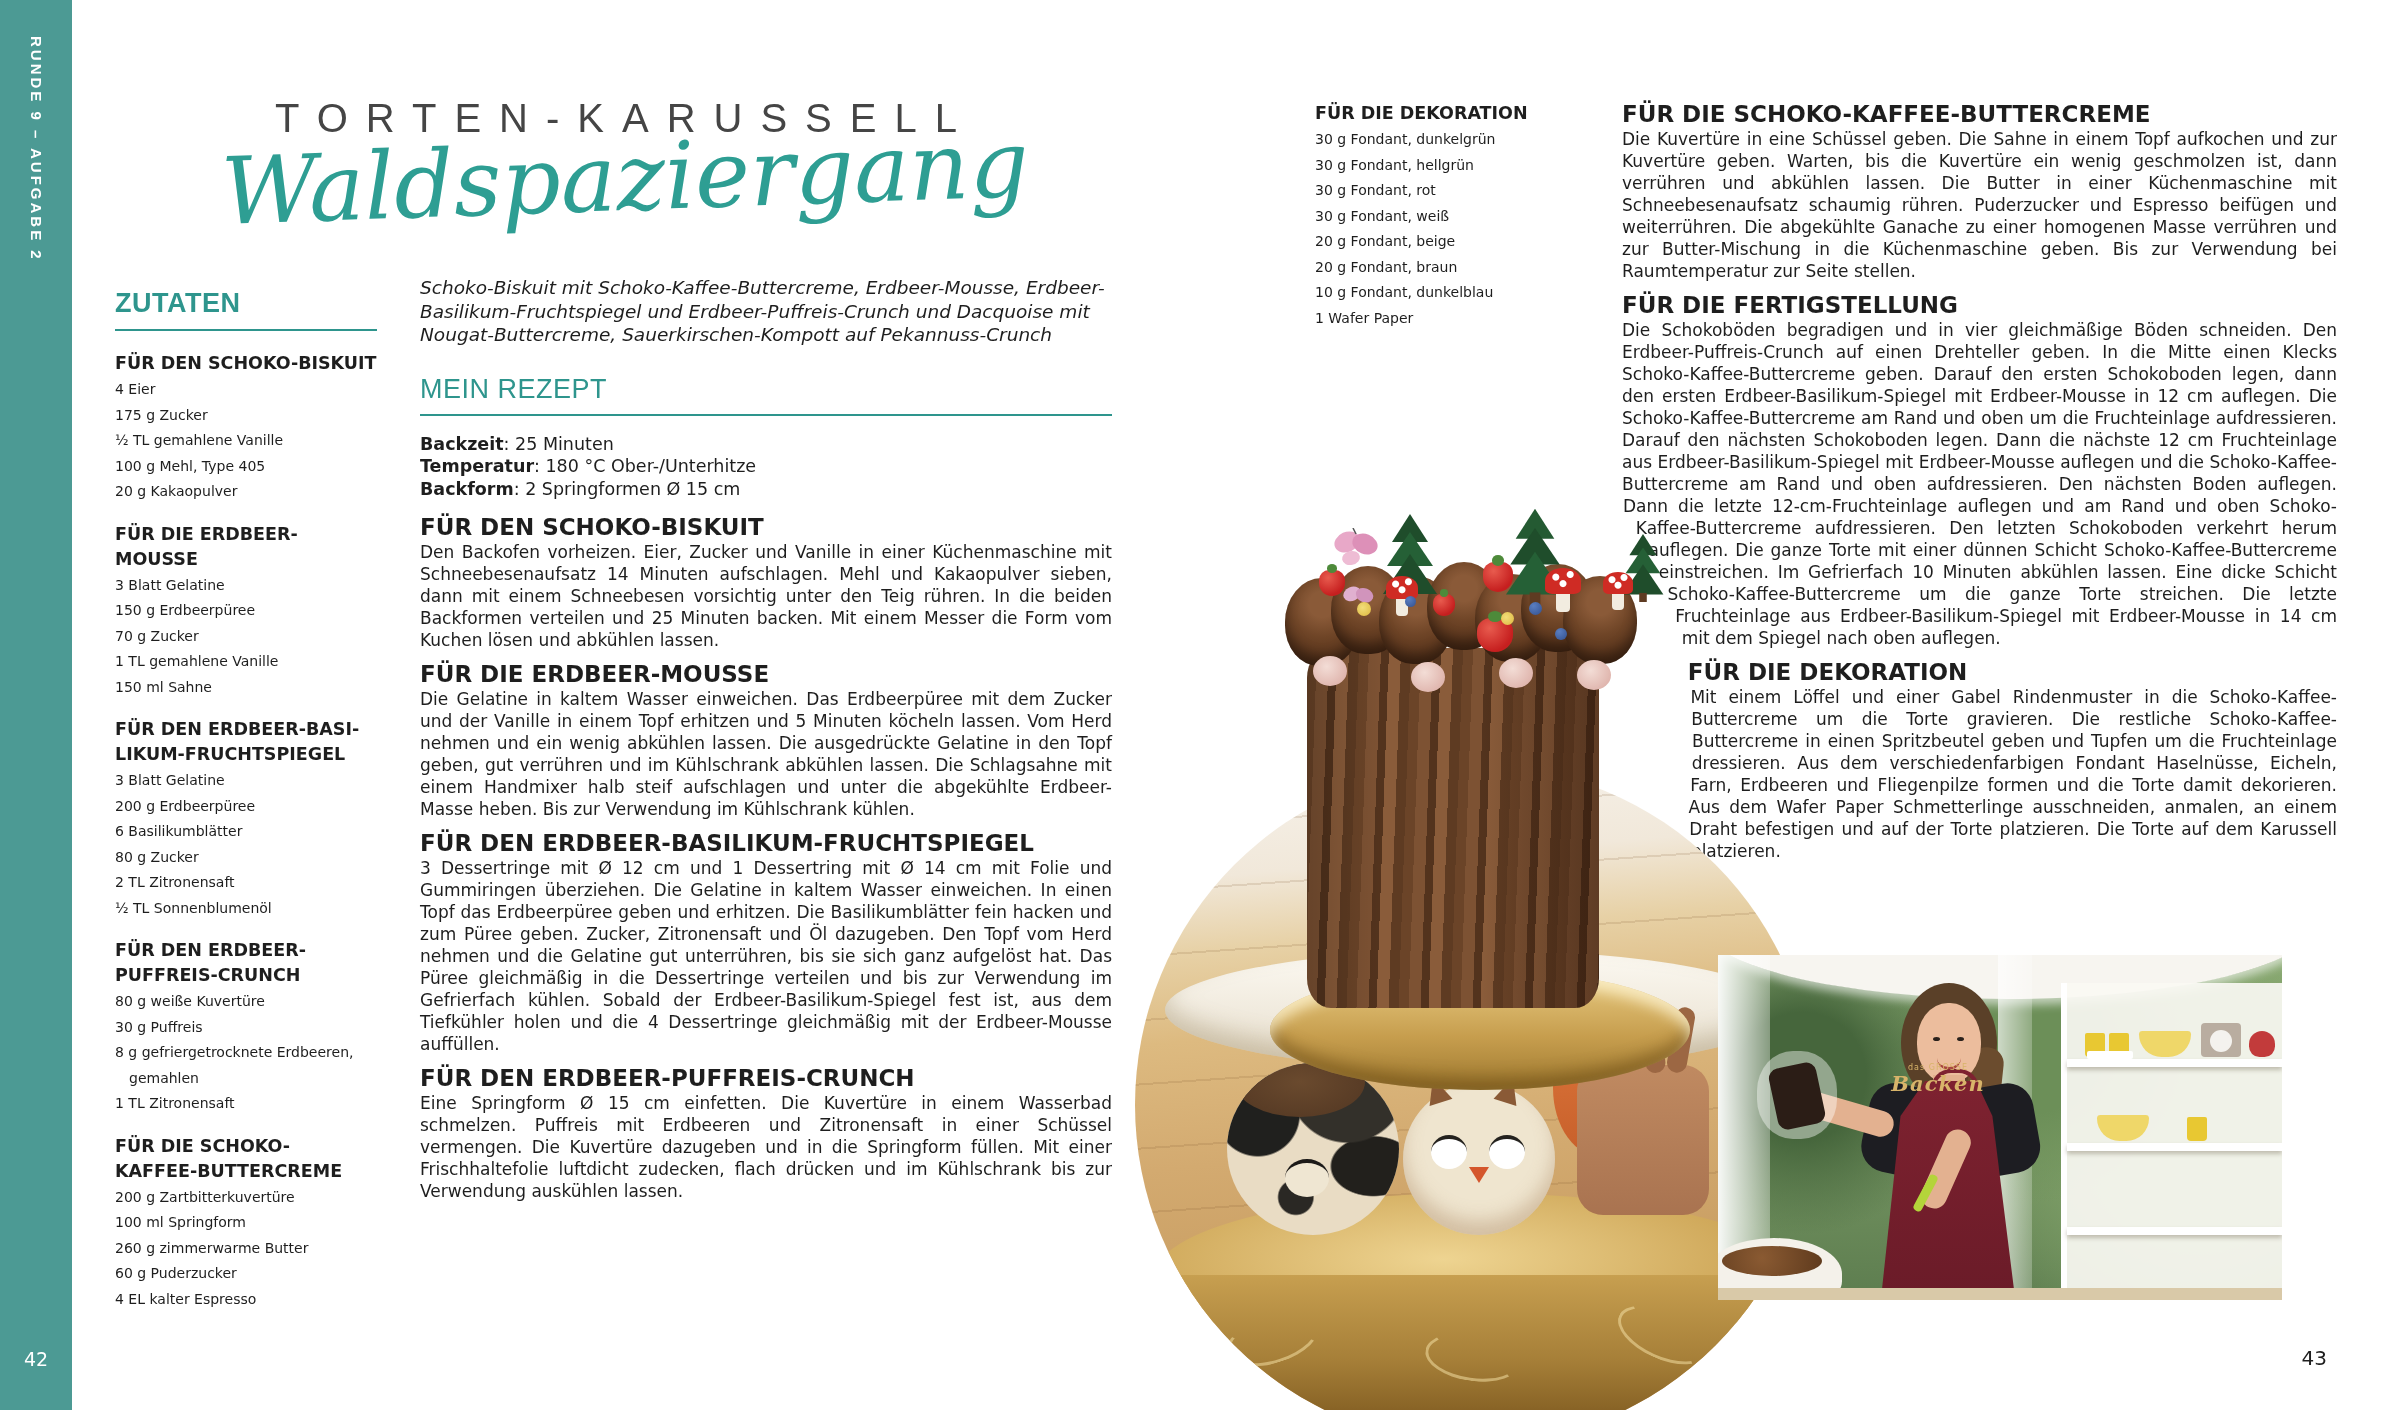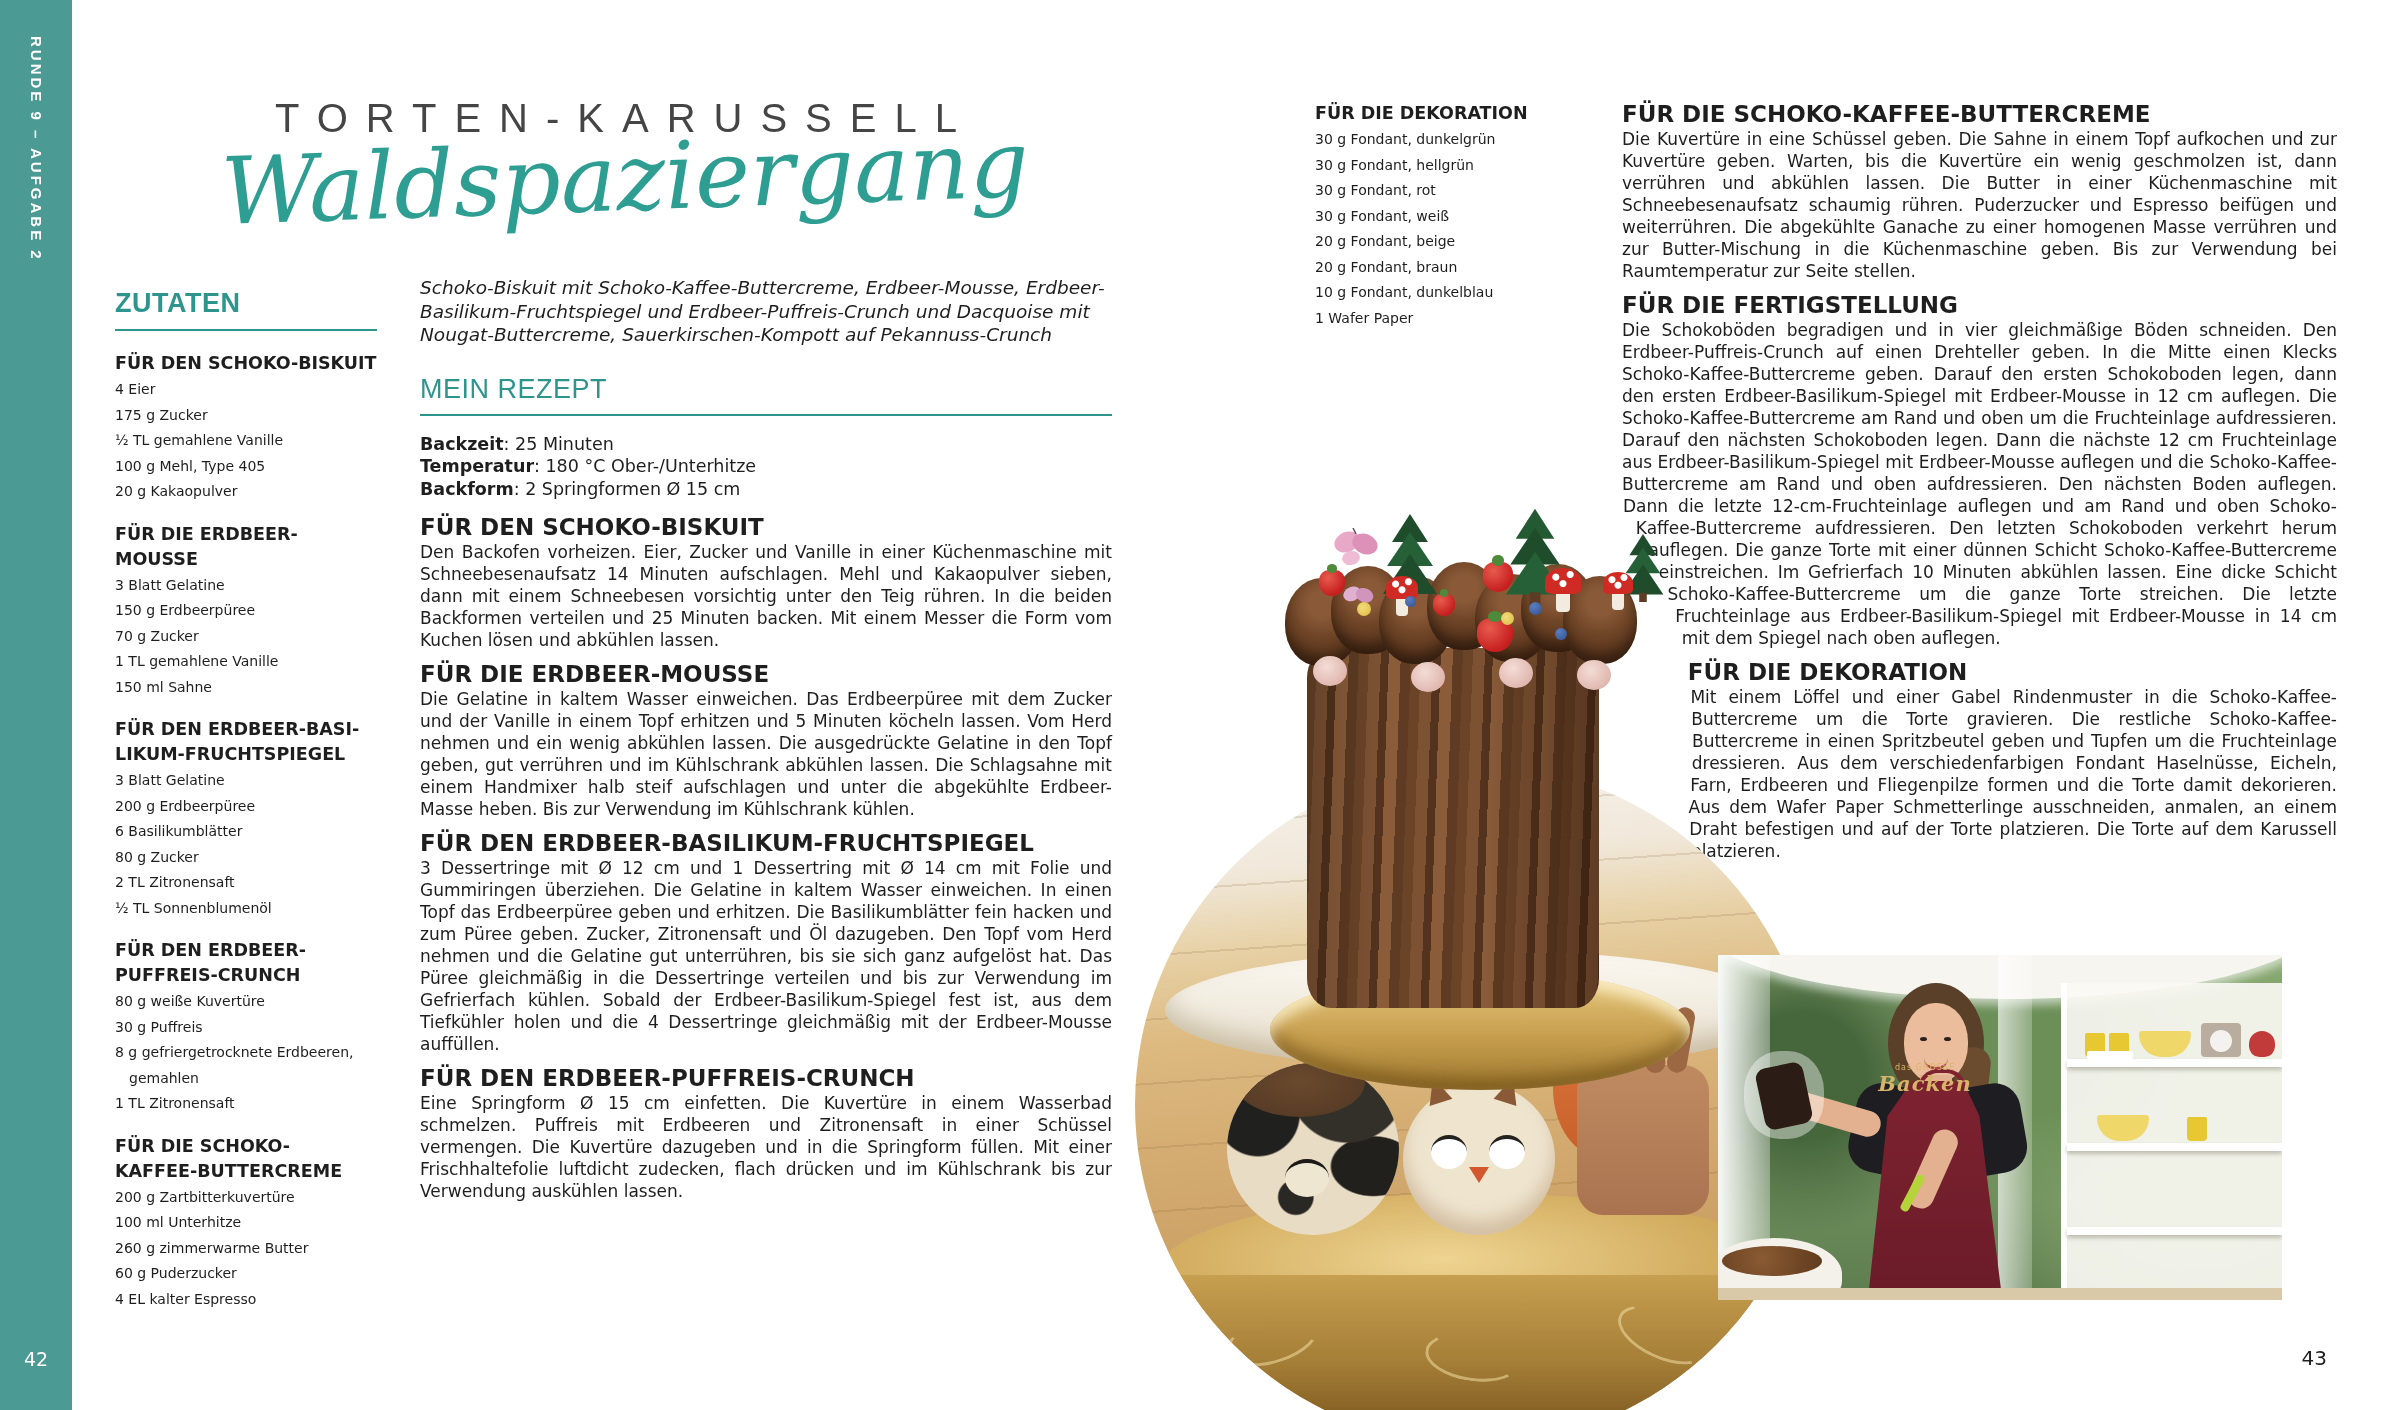--- a/index.html
+++ b/index.html
@@ -132,21 +132,21 @@
   .shelf{position:absolute;right:0;top:28px;width:215px;height:317px;background:rgba(250,248,243,.92);
       border-left:6px solid #fff;}
   .shelf-board{position:absolute;left:0;width:100%;height:8px;background:#fff;box-shadow:0 3px 4px rgba(120,110,90,.4);}
   .prop{position:absolute;}
   .p-cup{width:20px;height:24px;background:#e8c832;border-radius:2px 2px 4px 4px;}
   .p-bowl{width:52px;height:26px;background:#efd769;border-radius:4px 4px 26px 26px;}
   .p-scale{width:40px;height:34px;background:#b9ada0;border-radius:4px;}
   .p-scale:before{content:"";position:absolute;left:9px;top:7px;width:22px;height:22px;border-radius:50%;background:#f4f2ee;}
   .p-pot{width:26px;height:26px;background:#c23b3b;border-radius:50% 50% 40% 40%;}
   .p-stand{width:46px;height:8px;background:#fff;border-radius:2px;}
-  .baker{position:absolute;left:82px;top:22px;width:250px;height:323px;}
+  .baker{position:absolute;left:95px;top:22px;width:250px;height:323px;}
   .hair-back{position:absolute;left:88px;top:6px;width:96px;height:120px;border-radius:50%;background:#5a4028;}
   .hair-strand{position:absolute;left:150px;top:70px;width:34px;height:160px;border-radius:16px;background:#6b4c2e;transform:rotate(6deg);}
   .face{position:absolute;left:104px;top:26px;width:64px;height:80px;border-radius:48%;background:#ecbd9d;}
   .eye{position:absolute;top:34px;width:7px;height:4px;border-radius:50%;background:#2a211c;}
   .eye.l{left:16px;} .eye.r{left:40px;}
   .smile{position:absolute;left:20px;top:52px;width:24px;height:12px;border-radius:0 0 24px 24px;border-bottom:3px solid #a8463f;}
   .neck{position:absolute;left:120px;top:98px;width:32px;height:26px;background:#e3b18f;}
   .shrug{position:absolute;top:108px;width:74px;height:90px;border-radius:26px;background:#1d1d22;}
   .shrug.l{left:52px;transform:rotate(12deg);} .shrug.r{left:150px;transform:rotate(-10deg);}
   .apron{position:absolute;left:58px;top:104px;width:164px;height:219px;background:linear-gradient(#7E2230,#6a1b28);
@@ -220,21 +220,21 @@
       <div class="ing">80 g weiße Kuvertüre</div>
       <div class="ing">30 g Puffreis</div>
       <div class="ing">8 g gefriergetrocknete Erdbeeren, gemahlen</div>
       <div class="ing">1 TL Zitronensaft</div>
     </div>
 
     <div class="ing-group">
       <div class="ing-header">FÜR DIE SCHOKO-
 KAFFEE-BUTTERCREME</div>
       <div class="ing">200 g Zartbitterkuvertüre</div>
-      <div class="ing">100 ml Unterhitze</div>
+      <div class="ing">100 ml Springform</div>
       <div class="ing">260 g zimmerwarme Butter</div>
       <div class="ing">60 g Puderzucker</div>
       <div class="ing">4 EL kalter Espresso</div>
     </div>
   </div>
 
   <div class="recipe-col">
     <div class="intro">Schoko-Biskuit mit Schoko-Kaffee-Buttercreme, Erdbeer-Mousse, Erdbeer-Basilikum-Fruchtspiegel und Erdbeer-Puffreis-Crunch und Dacquoise mit Nougat-Buttercreme, Sauerkirschen-Kompott auf Pekannuss-Crunch</div>
     <div class="rezept-head">MEIN REZEPT</div>
     <div class="rezept-rule"></div>

